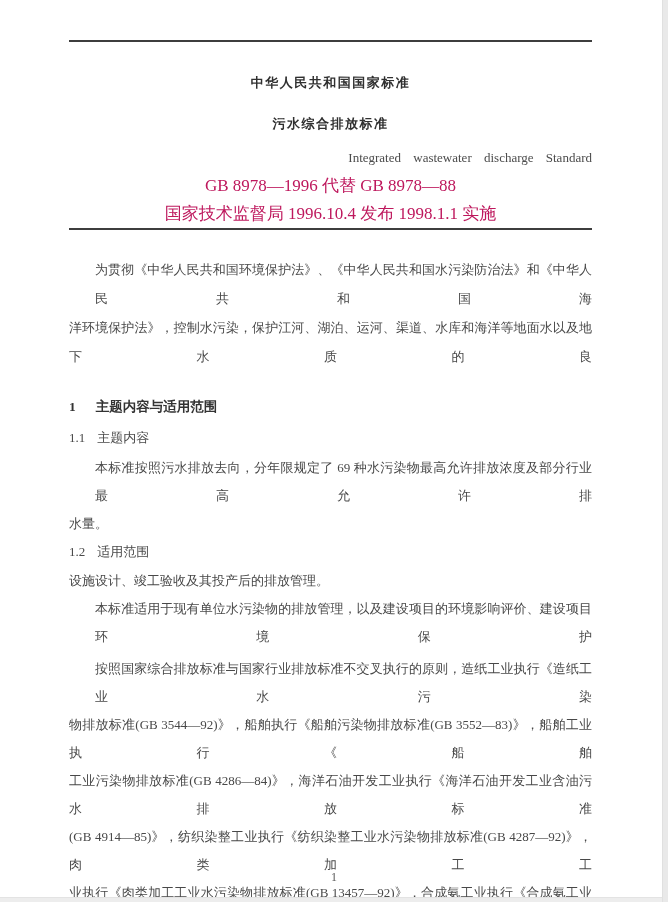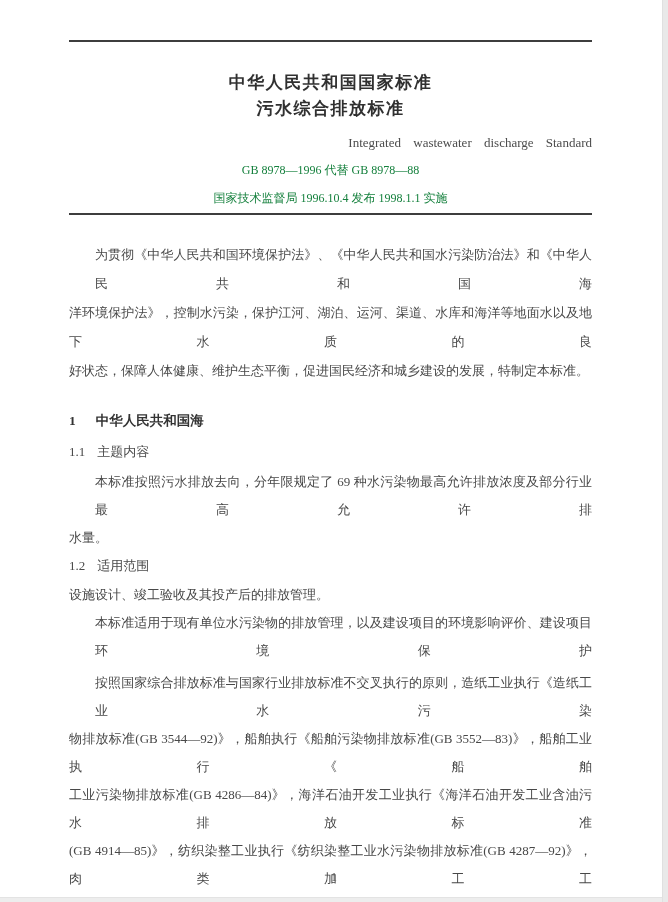--- a/index.html
+++ b/index.html
@@ -13,39 +13,39 @@
     color: #484848;
   }
   .content { margin-left: 69px; width: 523px; }
   .rule { height: 2px; background: #3d3d3d; }
   .rule-top { margin-top: 40px; }
   .rule-bottom { margin-top: 7px; }
   .title-cn {
     text-align: center;
     font-weight: bold;
     color: #303030;
-    font-size: 17px;
+    font-size: 13px;
     line-height: 19px;
     letter-spacing: 1.5px;
   }
   .t1 { margin-top: 31px; }
-  .t2 { margin-top: 7px; }
+  .t2 { margin-top: 22px; }
   .title-en {
     text-align: right;
     font-size: 13px;
     line-height: 15px;
     margin-top: 17px;
     word-spacing: 9px;
     color: #4c4c4c;
   }
   .code, .issue {
     text-align: center;
-    font-size: 12px;
+    font-size: 17px;
     line-height: 15px;
-    color: #15803d;
+    color: #be185d;
   }
   .code { margin-top: 13px; }
   .issue { margin-top: 13px; }
   .bodyline { font-size: 13px; line-height: 28px; }
   .preamble { margin-top: 25px; }
   .preamble .bodyline { line-height: 29px; }
   .jline { text-align: justify; text-align-last: justify; }
   .ind { padding-left: 26px; }
   .sec-heading {
     margin-top: 27px;
@@ -106,25 +106,24 @@
     <div class="title-cn t2">污水综合排放标准</div>
     <div class="title-en">Integrated wastewater discharge Standard</div>
     <div class="code">GB 8978—1996 代替 GB 8978—88</div>
     <div class="issue">国家技术监督局 1996.10.4 发布 1998.1.1 实施</div>
 
     <div class="rule rule-bottom"></div>
 
     <div class="preamble">
       <div class="bodyline jline ind">为贯彻《中华人民共和国环境保护法》、《中华人民共和国水污染防治法》和《中华人民共和国海</div>
       <div class="bodyline jline">洋环境保护法》，控制水污染，保护江河、湖泊、运河、渠道、水库和海洋等地面水以及地下水质的良</div>
-      <div class="bodyline">好状态，保障人体健康、维护生态平衡，促进国民经济和城乡建设的发展，特制定本标准。</div>
     </div>
 
     <div class="sec-heading">
-      <span class="h-num-main">1</span><span>中华人民共和国海</span>
+      <span class="h-num-main">1</span><span>主题内容与适用范围</span>
     </div>
 
     <div class="sub-heading sh-11">
       <span class="h-num-sub">1.1</span><span>主题内容</span>
     </div>
 
     <div class="p-11">
       <div class="bodyline jline ind">本标准按照污水排放去向，分年限规定了 69 种水污染物最高允许排放浓度及部分行业最高允许排</div>
       <div class="bodyline">水量。</div>
     </div>

